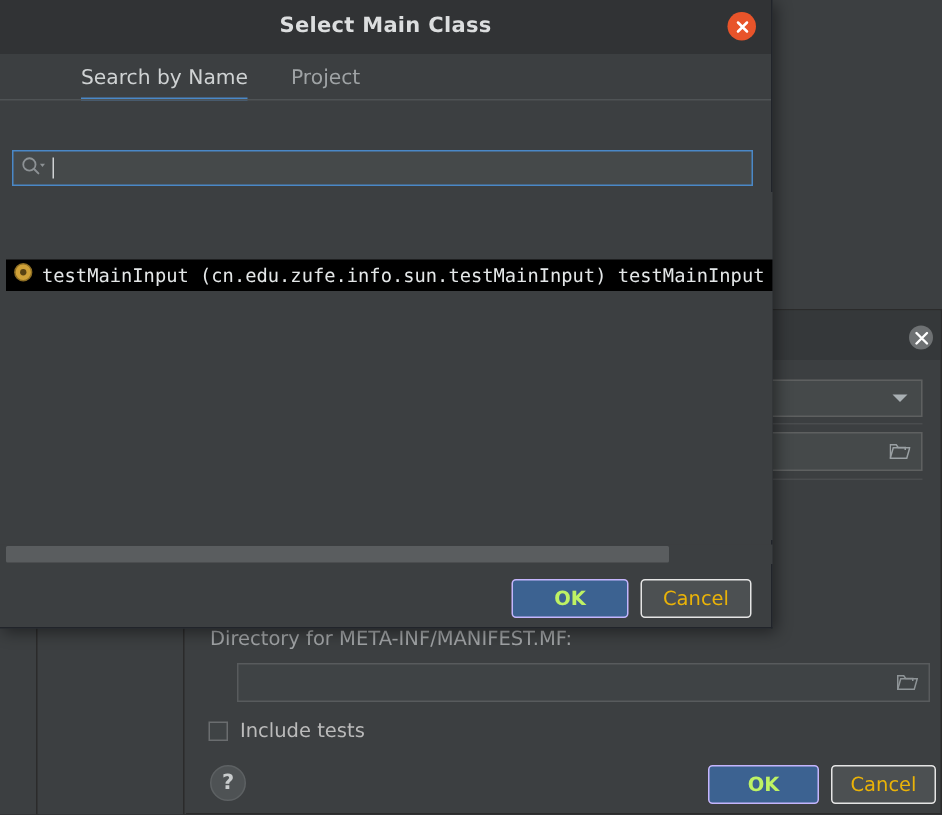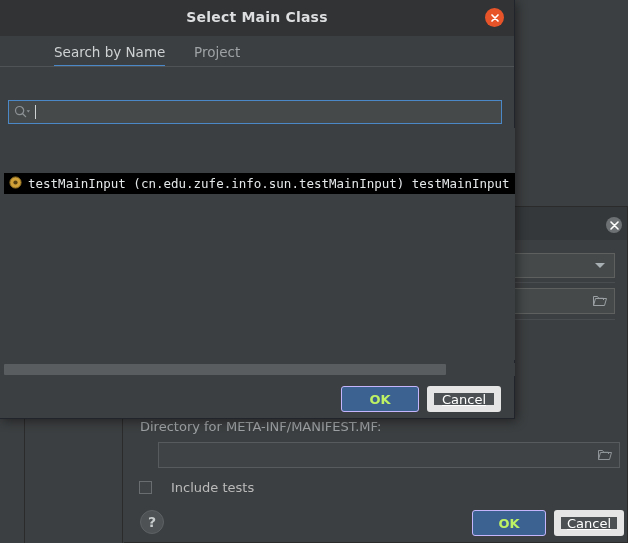--- a/index.html
+++ b/index.html
@@ -92,21 +92,21 @@
     white-space: nowrap;
   }
   .bg-manifest-field {
     position: absolute; left: 34px; top: 235px;
     width: 462px; height: 26px;
     background: #3f4345;
     border: 1px solid #585b5d;
   }
   .bg-include-tests {
     position: absolute; left: 15px; top: 273px;
-    display: flex; align-items: center; gap: 19px;
+    display: flex; align-items: center; gap: 8px;
   }
   .bg-help-btn {
     position: absolute; left: 16px; top: 303px;
     width: 24px; height: 24px; border-radius: 50%;
     background: #4e5254; border: 1px solid #5d6163;
     display: flex; align-items: center; justify-content: center;
     color: #c9cccd; font-size: 14px; font-weight: bold;
     cursor: pointer;
   }
   .bg-ok-btn {
@@ -140,23 +140,22 @@
     user-select: none;
   }
   .btn-default {
     background: #3c6291;
     border: 1px solid #c4b5fd;
     color: #bef264;
     font-weight: bold;
   }
   .btn-plain {
     background: #4c5052;
-    border: 7px solid #e5e5e5;
-    color: #ffffff;
-    text-decoration: underline;
+    border: 1px solid #e5e5e5;
+    color: #eab308;
   }
 
   
   .fg-dialog {
     position: absolute;
     left: 0; top: 0;
     width: 515px; height: 419px;
     background: #3c3f41;
     border: 1px solid #21242a;
     border-left: none; border-top: none;

